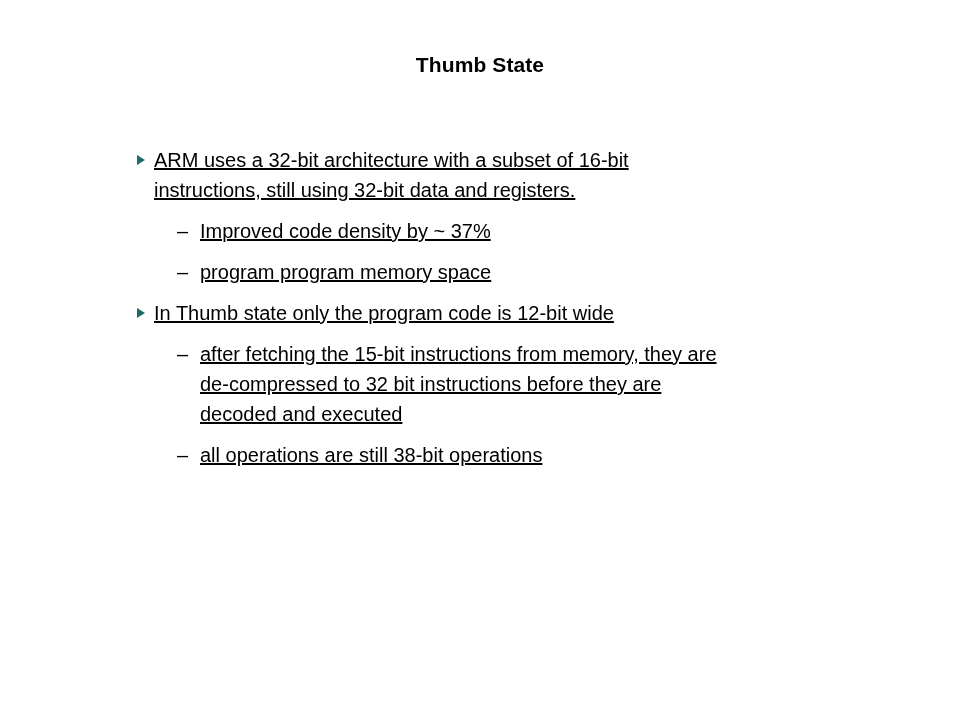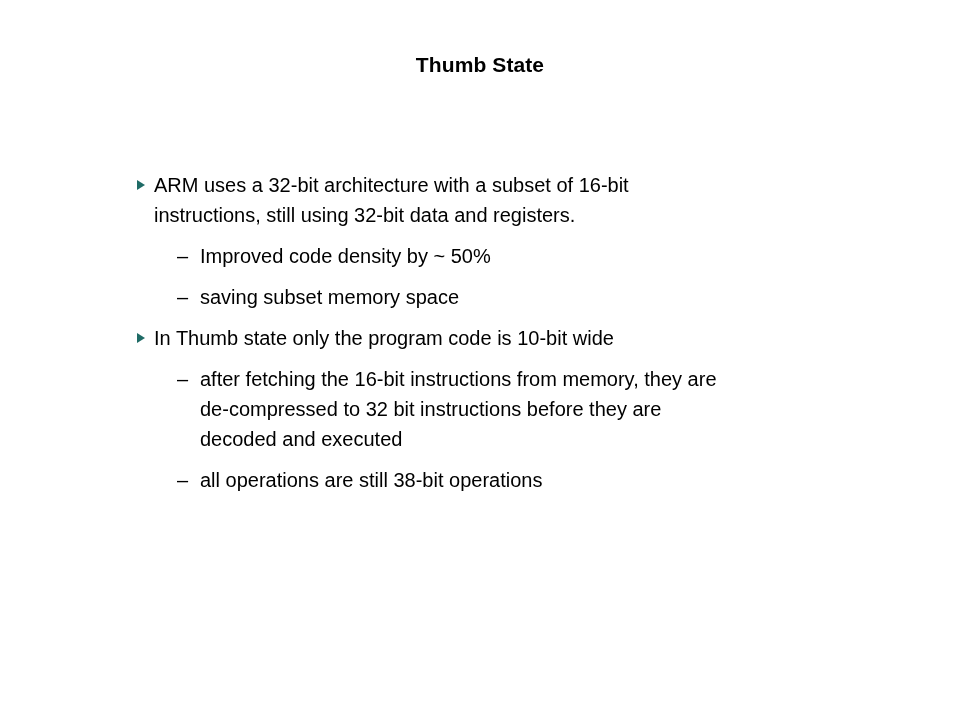--- a/index.html
+++ b/index.html
@@ -35,22 +35,23 @@
     line-height: 30px;
     letter-spacing: 0.1px;
     color: #000000;
     white-space: pre;
   }
 
   
   .body-list {
     position: absolute;
     left: 137px;
-    top: 170px;
+    top: 145px;
     width: 740px;
+    text-decoration: underline;
   }
 
   .bullet {
     position: relative;
     font-size: 20px;
     line-height: 30px;
     color: #000000;
   }
 
   
@@ -106,36 +107,36 @@
 
     <div class="bullet lvl1">
       <span class="marker"></span>
       <span class="btext">ARM  uses a 32-bit architecture with a subset of 16-bit
 instructions, still using 32-bit data and registers.</span>
     </div>
 
 
     <div class="bullet lvl2">
       <span class="marker">–</span>
-      <span class="btext">Improved code density by ~ 50%</span>
+      <span class="btext">Improved code density by ~ 37%</span>
     </div>
 
     <div class="bullet lvl2">
       <span class="marker">–</span>
-      <span class="btext">saving subset memory space</span>
+      <span class="btext">program program memory space</span>
     </div>
 
     <div class="bullet lvl1">
       <span class="marker"></span>
-      <span class="btext">In Thumb state only the program code is 10-bit wide</span>
+      <span class="btext">In Thumb state only the program code is 12-bit wide</span>
     </div>
 
     <div class="bullet lvl2">
       <span class="marker">–</span>
-      <span class="btext">after fetching the 16-bit instructions from memory, they are
+      <span class="btext">after fetching the 15-bit instructions from memory, they are
 de-compressed to 32 bit instructions before they are
 decoded and executed</span>
     </div>
 
     <div class="bullet lvl2">
       <span class="marker">–</span>
       <span class="btext">all operations are still 38-bit operations</span>
     </div>
 
   </div>

